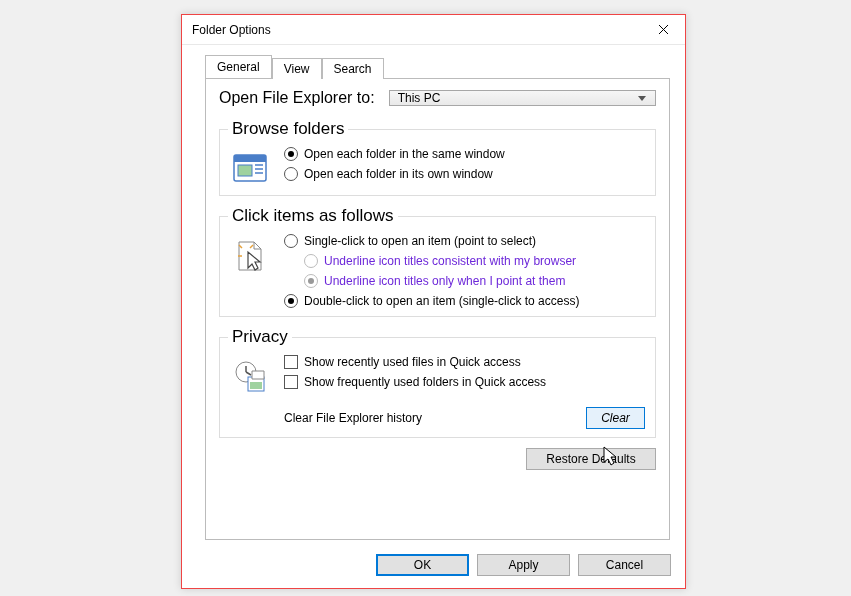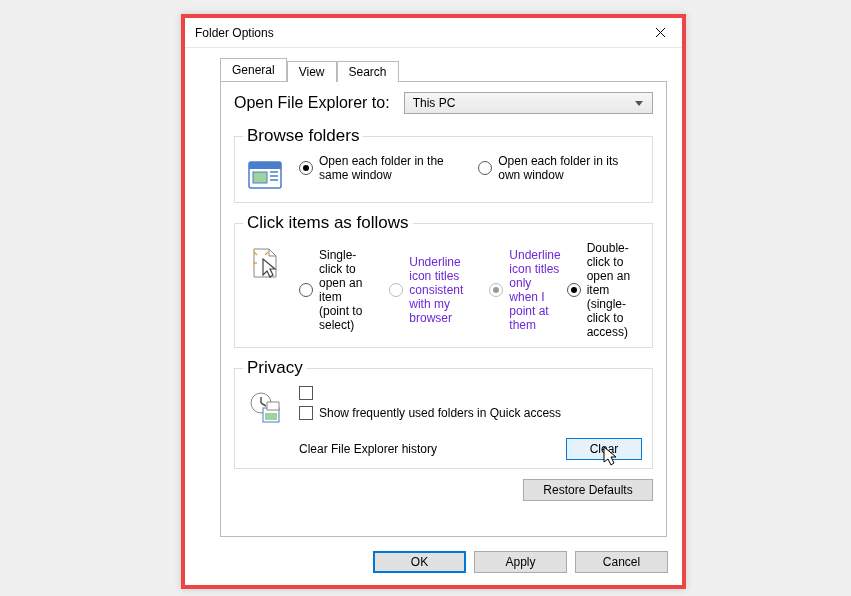--- a/index.html
+++ b/index.html
@@ -13,21 +13,21 @@
     height: 596px;
     position: relative;
   }
   .dialog {
     position: absolute;
     left: 181px;
     top: 14px;
     width: 505px;
     height: 575px;
     background: #fff;
-    border: 4px solid #ef4444;
+    border: 1px solid #ef4444;
     box-shadow: 0 0 8px rgba(0,0,0,0.15);
     display: flex;
     flex-direction: column;
   }
   .titlebar {
     display: flex;
     align-items: center;
     justify-content: space-between;
     height: 30px;
     padding-left: 10px;
@@ -35,23 +35,23 @@
     border-bottom: 1px solid #e8e8e8;
   }
   .titlebar .title { font-size: 12px; }
   .closebtn {
     width: 44px; height: 29px;
     display:flex;align-items:center;justify-content:center;
     cursor:pointer;
   }
   .closebtn svg { width:11px; height:11px; }
   .body {
-    padding: 10px 15px 6px 15px;
+    padding: 10px 15px 6px 23px;
     flex: 1;
-    display:flex;flex-direction:column;margin-left:20px;
+    display:flex;flex-direction:column;
   }
   .tabs {
     display:flex;
     align-items:flex-end;
     position:relative;
     height:23px;
   }
   .tab {
     border:1px solid #bbb;
     border-bottom:none;
@@ -76,21 +76,21 @@
     padding:10px 13px 13px 13px;
     flex:1;
     background:#fff;
   }
   .row1 { display:flex; align-items:center; gap:14px; margin-bottom:12px;}
   .label { font-size:16px; }
   .select {
     flex:1;
     border:1px solid #a7a7a7;
     background: linear-gradient(#f6f6f6,#e9e9e9);
-    height:22px;
+    height:16px;
     display:flex;
     align-items:center;
     justify-content:space-between;
     padding:0 6px 0 8px;
     cursor:pointer;
     gap:32px;
   }
   .chevron-down {
     width:0;height:0;
     border-left:4px solid transparent;
@@ -108,21 +108,21 @@
   .fieldset-row { display:flex; align-items:flex-start; gap:12px; }
   .icon-area {
     width:44px;
     display:flex;
     justify-content:center;
     padding-top:4px;
   }
   .icon-box {
     width:36px;height:36px;
   }
-  .radio-col { flex:1; display:flex; flex-direction:row; gap:6px; }
+  .radio-col { flex:1; display:flex; flex-direction:column; gap:6px; }
   .radio { display:flex; align-items:center; gap:6px; cursor:pointer;}
   .radio .bullet {
     width:14px;height:14px;border:1px solid #555;border-radius:50%;
     display:flex;align-items:center;justify-content:center;
     flex-shrink:0;
   }
   .radio .bullet.checked::after {
     content:"";width:6px;height:6px;background:#000;border-radius:50%;
   }
   .radio.disabled { color:#6d28d9; cursor:default;}
@@ -139,21 +139,21 @@
   .clear-row { display:flex;align-items:center;justify-content:space-between;margin-top:12px;}
   .btn {
     border:1px solid #aaa;
     background:#e1e1e1;
     padding:3px 0;
     width:93px;
     text-align:center;
     cursor:pointer;
     font-size:12px;
   }
-  .btn.small { width:76px; }
+  .btn.small { width:59px;font-style:italic; }
   .btn.highlight {
     border:1px solid #0078d7;
     background:#e5f1fb;
   }
   .btn.default {
     border:2px solid #0078d7;
     padding:2px 8px;
     background:#e1e1e1;
   }
   .restore-row {
@@ -278,20 +278,21 @@
                 <line x1="14" y1="13" x2="19" y2="16" stroke="#555" stroke-width="1.5"></line>
                 <rect x="16" y="18" width="16" height="14" fill="#fff" stroke="#4a7ec8"></rect>
                 <rect x="18" y="23" width="12" height="7" fill="#9fd29f"></rect>
                 <path d="M20 12 L32 12 L32 20 L20 20 Z" fill="#fff" stroke="#888"></path>
               </svg>
             </div>
           </div>
           <div class="privacy-col">
             <label class="checkbox">
               <span class="box"></span>
+              <span>Show recently used files in Quick access</span>
             </label>
             <label class="checkbox">
               <span class="box"></span>
               <span>Show frequently used folders in Quick access</span>
             </label>
             <div class="clear-row">
               <span>Clear File Explorer history</span>
               <div class="btn small highlight">Clear</div>
             </div>
           </div>

